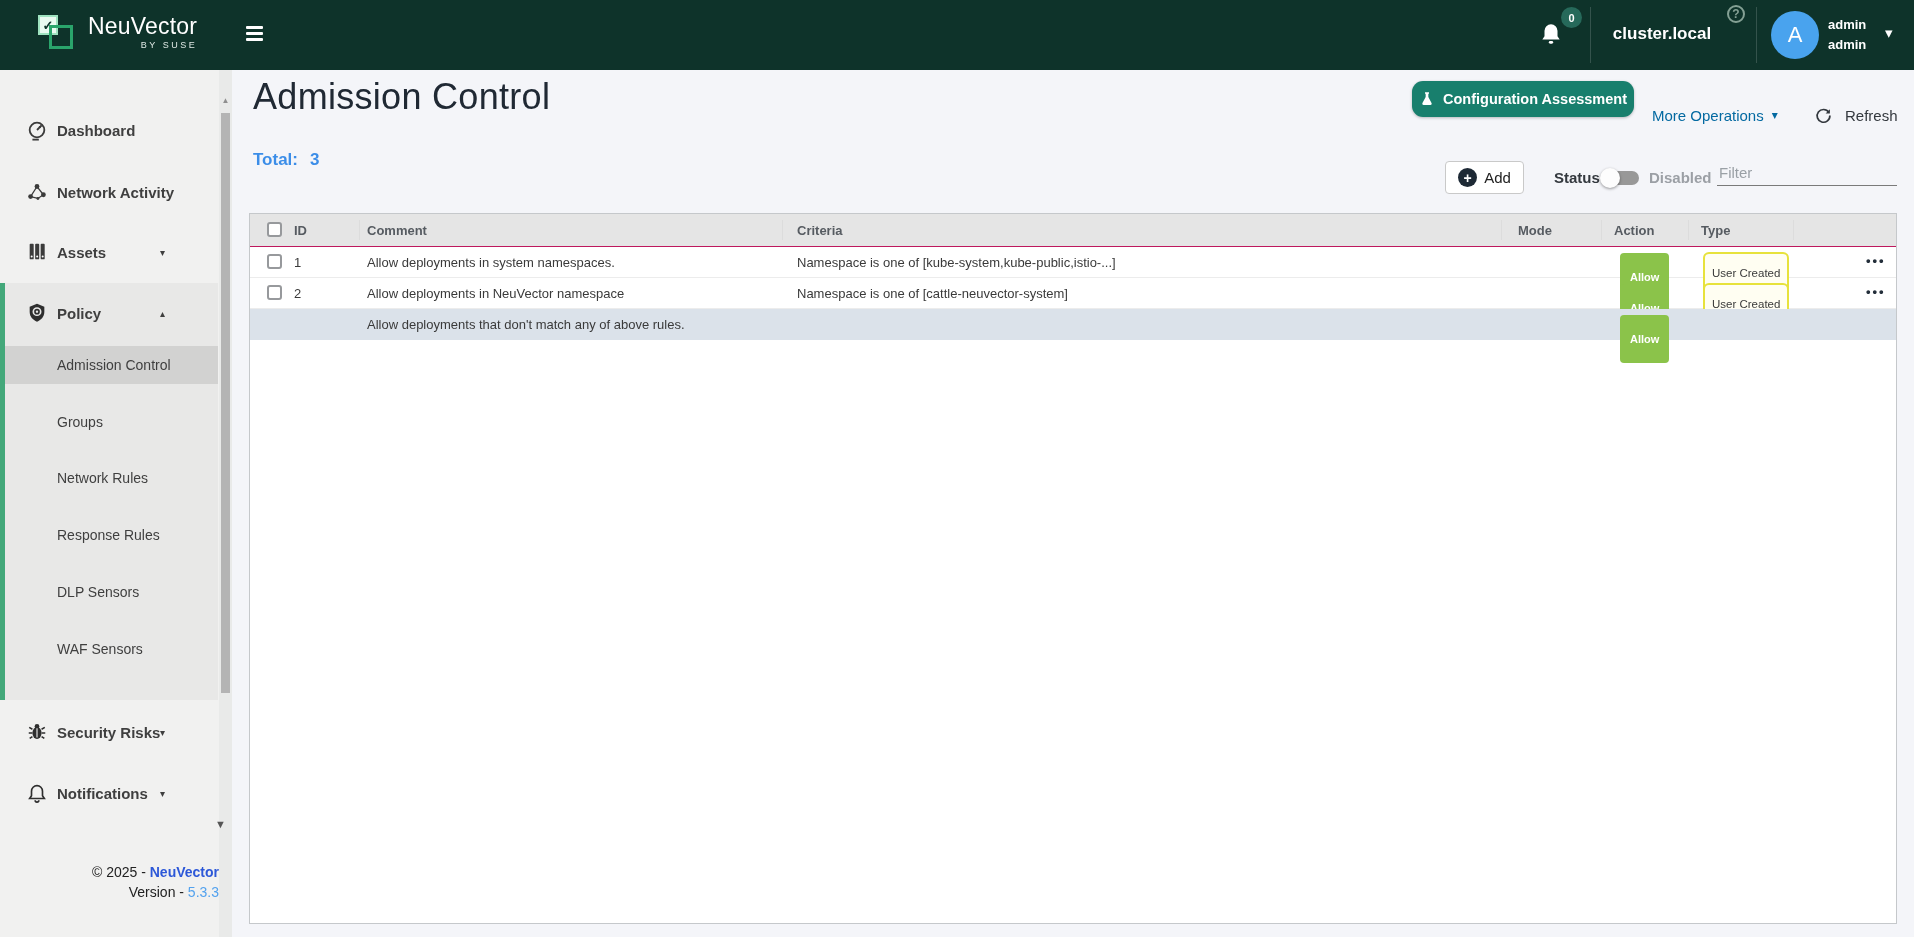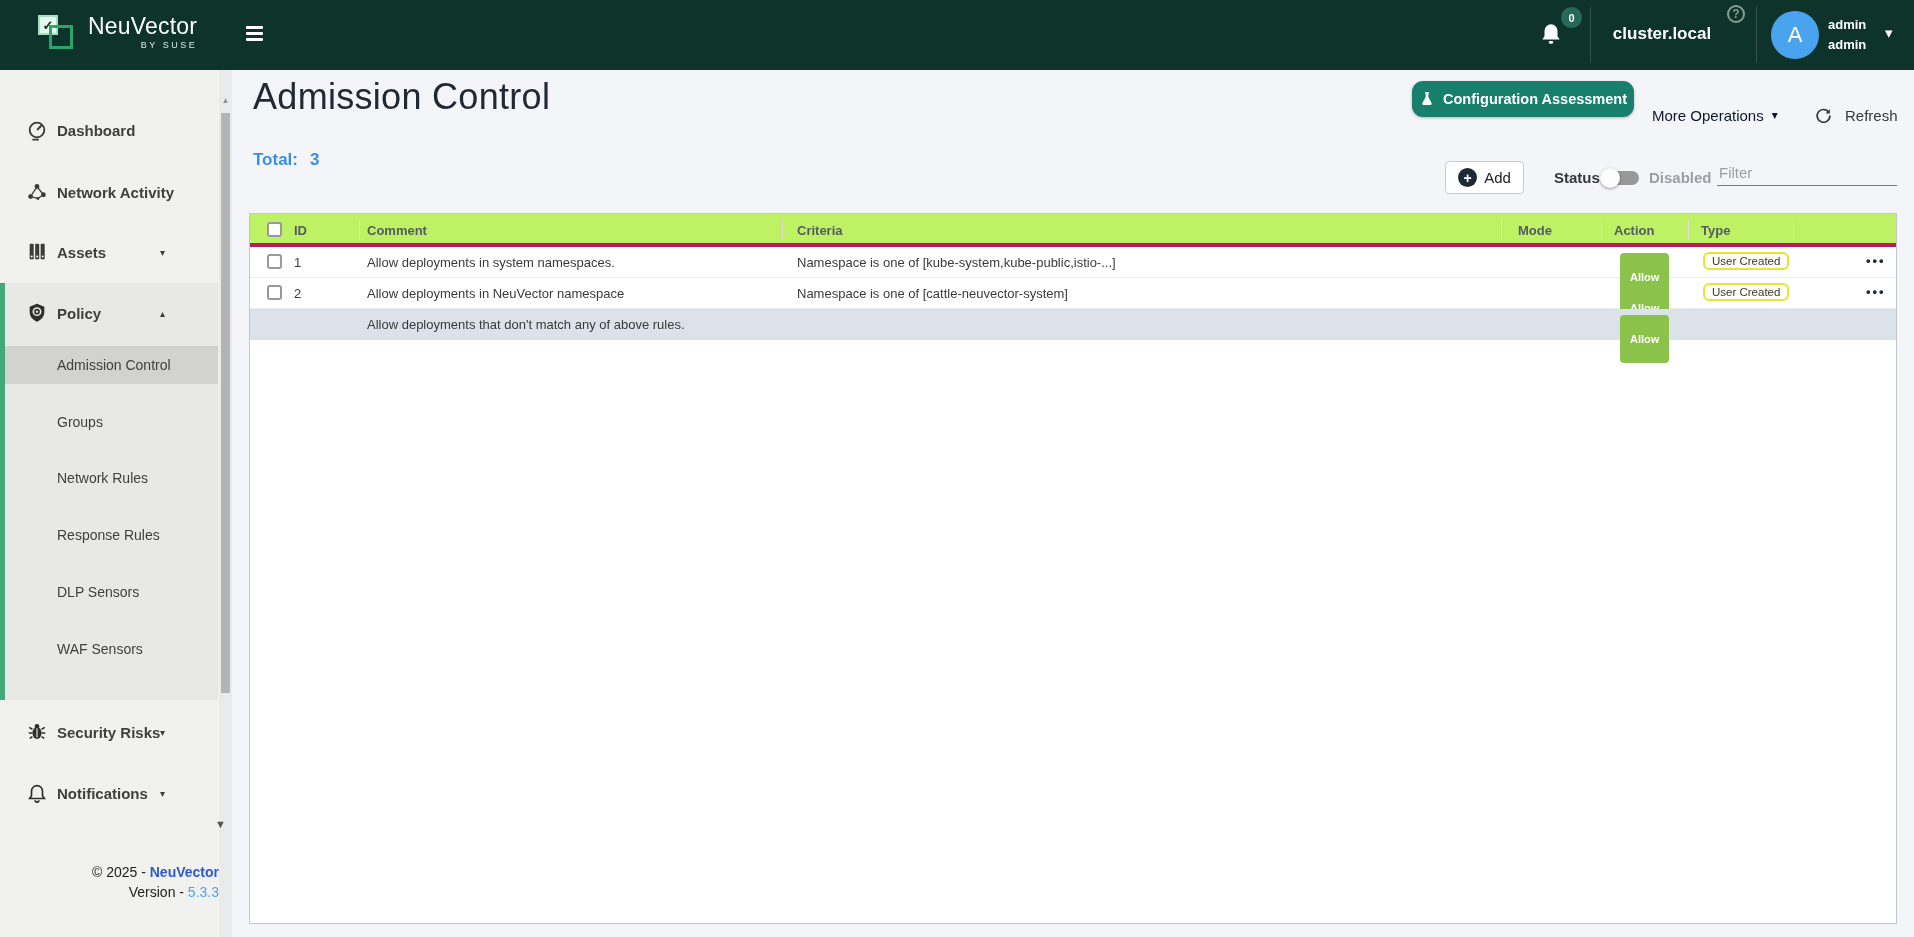--- a/index.html
+++ b/index.html
@@ -54,21 +54,21 @@
   .lnk-dark { color:#2d58d8; font-weight:bold; cursor:pointer; }
   .lnk-lite { color:#53a2ee; cursor:pointer; }
 
   
   .main { position:absolute; top:70px; left:232px; width:1682px; height:867px; background:#f4f5f9; }
   .page-title { position:absolute; left:21px; top:6px; font-size:36px; font-weight:300; color:#202934; letter-spacing:0.3px; }
   .btn-config { position:absolute; left:1180px; top:11px; width:222px; height:36px; background:#187f6d; border:none;
                 border-radius:11px; color:#fff; font-size:14.5px; font-weight:bold; cursor:pointer;
                 display:flex; align-items:center; justify-content:center; gap:8px; box-shadow:0 1px 3px rgba(0,0,0,0.25); }
   .more-ops { position:absolute; left:1420px; top:27px; height:36px; display:flex; align-items:center; gap:8px;
-              font-size:15px; color:#0f172a; background:none; border:none; cursor:pointer; }
+              font-size:15px; color:#0369a1; background:none; border:none; cursor:pointer; }
   .btn-refresh { position:absolute; left:1583px; top:27px; height:36px; display:flex; align-items:center; gap:13px;
                  font-size:15px; color:#33383e; background:none; border:none; cursor:pointer; }
   .total-row { position:absolute; left:21px; top:80px; font-size:17px; font-weight:bold; color:#3b8de8; }
   .total-val { margin-left:12px; }
   .btn-add { position:absolute; left:1213px; top:91px; width:79px; height:33px; background:#fff;
              border:1px solid #c9c9c9; border-radius:4px; cursor:pointer;
              display:flex; align-items:center; justify-content:center; gap:7px; font-size:15px; color:#222; }
   .add-plus { width:19px; height:19px; border-radius:50%; background:#1d2935; color:#fff; font-size:14px;
               font-weight:bold; display:flex; align-items:center; justify-content:center; line-height:1; }
   .status-lbl { position:absolute; left:1322px; top:99px; font-size:15px; font-weight:bold; color:#33383e; }
@@ -76,31 +76,31 @@
   .knob { position:absolute; left:-4px; top:-3px; width:20px; height:20px; border-radius:50%; background:#fdfdfd;
           box-shadow:0 1px 3px rgba(0,0,0,0.4); }
   .status-val { position:absolute; left:1417px; top:99px; font-size:15px; font-weight:bold; color:#9b9fa5; }
   .filter-input { position:absolute; left:1485px; top:90px; width:180px; border:none; border-bottom:1px solid #7a7a7a;
                   background:transparent; font-size:15px; padding:4px 2px; color:#333;
                   font-family:"Liberation Sans", sans-serif; outline:none; }
   .filter-input::placeholder { color:#9aa0a6; }
 
   
   .panel { position:absolute; left:17px; top:143px; width:1648px; height:711px; background:#ffffff; border:1px solid #c5c8cb; }
-  .thead { position:absolute; left:0; top:0; width:100%; height:33px; background:#bef264; border-bottom:4px solid #be185d; }
+  .thead { position:absolute; left:0; top:0; width:100%; height:33px; background:#e5e5e5; border-bottom:1px solid #be185d; }
   .th { position:absolute; top:9px; font-size:13px; font-weight:bold; color:#565b61; }
   .col-sep { position:absolute; top:6px; width:1px; height:20px; background:#dcdcdc; }
   .trow { position:absolute; left:0; width:100%; height:31px; border-bottom:1px solid #ececec; }
   .trow.hl { background:#dbe2ea; border-bottom:none; }
   .cell { position:absolute; top:8px; font-size:13px; color:#3a3a3a; }
   .cbox { position:absolute; left:17px; width:15px; height:15px; border:2px solid #97999c; border-radius:3px; background:#fff; cursor:pointer; }
   .badge-allow { position:absolute; left:1370px; top:6px; background:#8bc34a; color:#fff; font-size:11px; font-weight:bold;
                  padding:18px 10px; border-radius:4px; }
   .badge-type { position:absolute; left:1453px; top:5px; background:#fffef2; border:2px solid #e7e23c; color:#3a3a3a;
-                font-size:11.5px; padding:1px 7px; border-radius:6px; }
+                font-size:11.5px; padding:13px 7px; border-radius:6px; }
   .dots { position:absolute; left:1616px; top:6px; font-size:13px; font-weight:bold; color:#232e3a; letter-spacing:2px; cursor:pointer; }
 </style>
 </head>
 <body>
 
 <header class="topbar">
   <div class="logo">
     <div class="logo-mark">
       <span class="sq-small">
           <span>✓</span>

